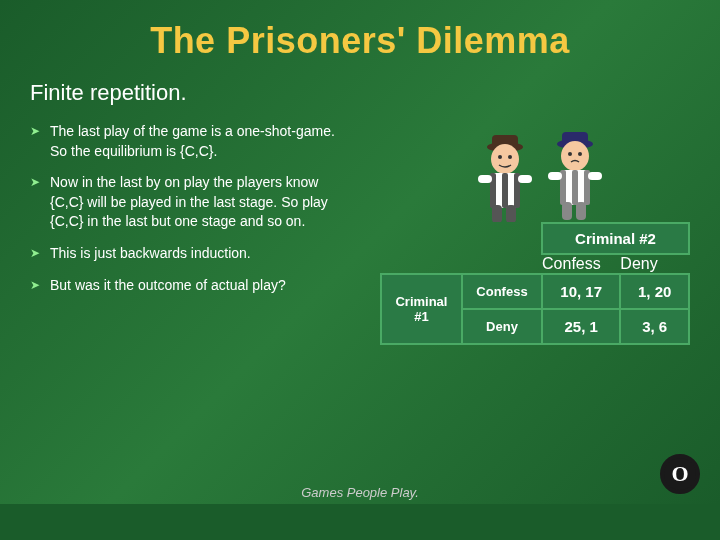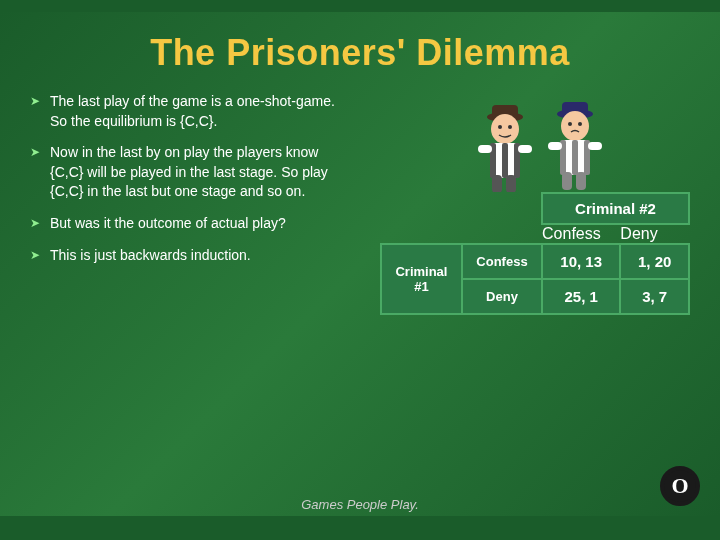--- a/index.html
+++ b/index.html
@@ -13,21 +13,20 @@
       overflow: hidden;
       position: relative;
     }
 
     .slide {
       width: 720px;
       height: 504px;
       background: linear-gradient(135deg, #1a5c2a 0%, #2a7a3a 50%, #1a5c2a 100%);
       padding: 20px 30px;
       position: relative;
-      margin-top: 12px;
     }
 
     .title {
       text-align: center;
       font-size: 36px;
       font-weight: bold;
       color: #f5c842;
       margin-bottom: 18px;
       letter-spacing: 0.5px;
     }
@@ -164,28 +163,29 @@
       justify-content: center;
     }
   </style>
 </head>
 <body>
 
 <div class="slide">
 
   <div class="title">The Prisoners' Dilemma</div>
 
+  <div class="subtitle">Finite repetition.</div>
 
   <div class="main-content">
 
     <ul class="bullet-list">
       <li>The last play of the game is a one-shot-game. So the equilibrium is {C,C}.</li>
       <li>Now in the last by on play the players know {C,C} will be played in the last stage. So play {C,C} in the last but one stage and so on.</li>
+      <li>This is just backwards induction.</li>
       <li>But was it the outcome of actual play?</li>
-      <li>This is just backwards induction.</li>
     </ul>
 
     <div class="game-area">
 
       <div class="prisoner-image-container">
         <svg class="prisoners-svg" viewBox="0 0 170 100">
 
           <g transform="translate(20, 5)">
 
             <ellipse cx="35" cy="20" rx="18" ry="5" fill="#4a3020"></ellipse>
@@ -246,27 +246,27 @@
           <td style="border:none; background:transparent;"></td>
           <td class="subheader-row">Confess</td>
           <td class="subheader-row">Deny</td>
         </tr>
         <tr>
           <td class="row-header" rowspan="2">
             <span>Criminal</span><br>
             <span>#1</span>
           </td>
           <td class="row-action">Confess</td>
-          <td class="payoff-cell">10, 13</td>
+          <td class="payoff-cell">10, 17</td>
           <td class="payoff-cell">1, 20</td>
         </tr>
         <tr>
           <td class="row-action">Deny</td>
           <td class="payoff-cell">25, 1</td>
-          <td class="payoff-cell">3, 7</td>
+          <td class="payoff-cell">3, 6</td>
         </tr>
       </tbody>
         </table>
 
     </div>
   </div>
 
   <div class="footer-text">Games People Play.</div>
 
   <div class="oregon-o">

